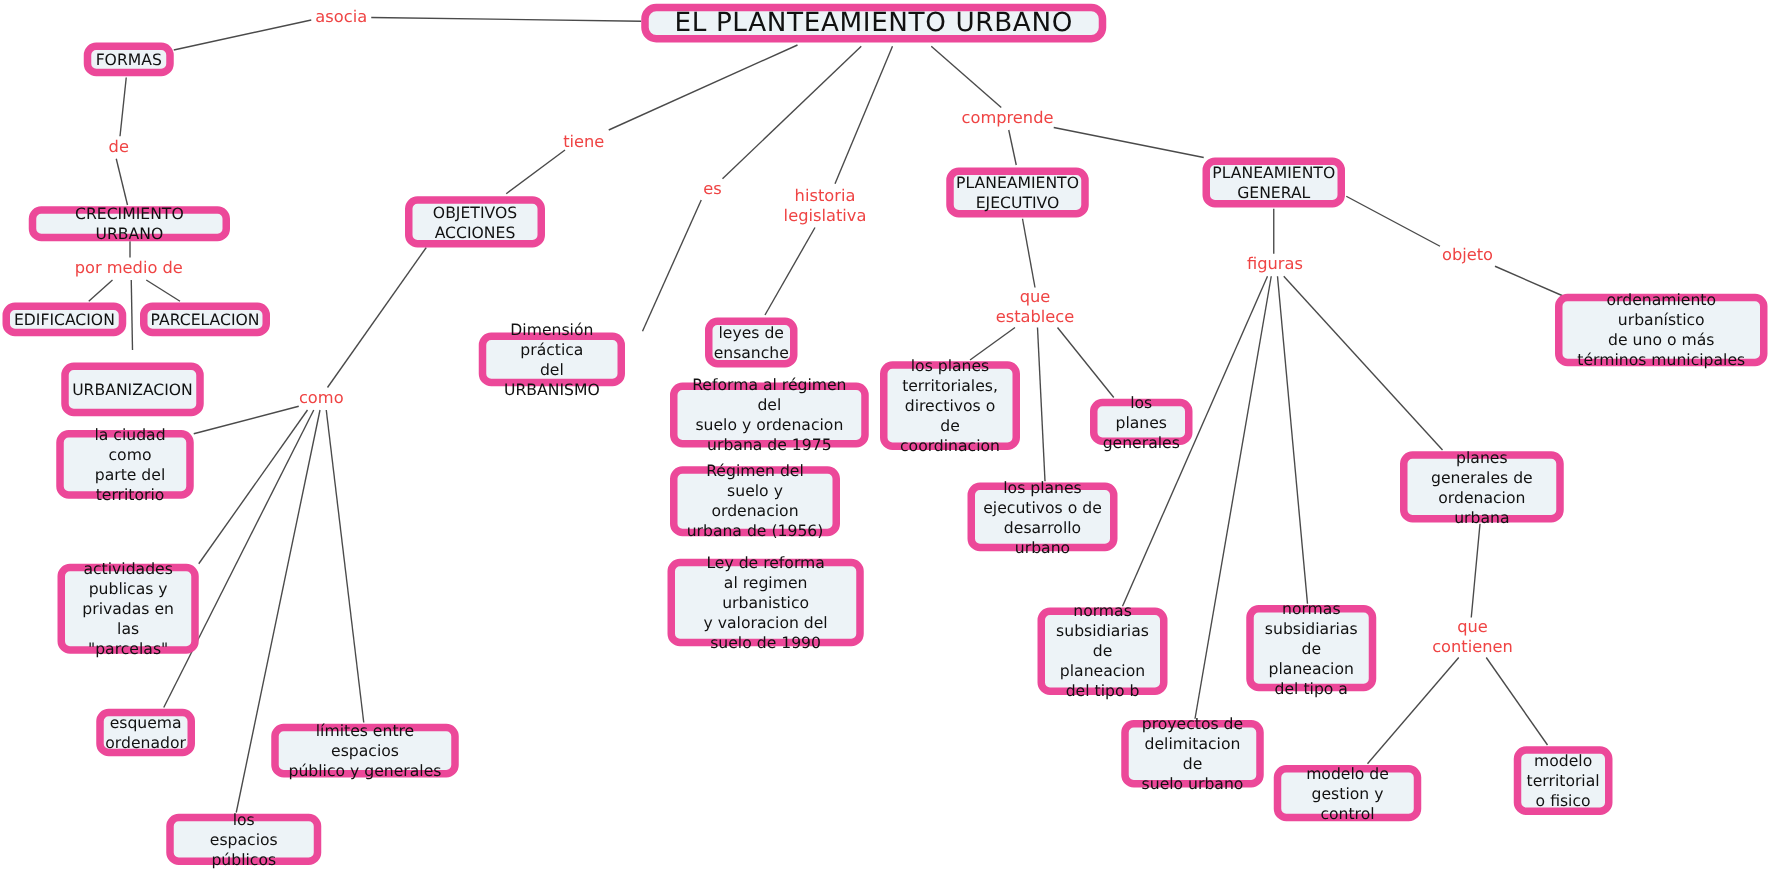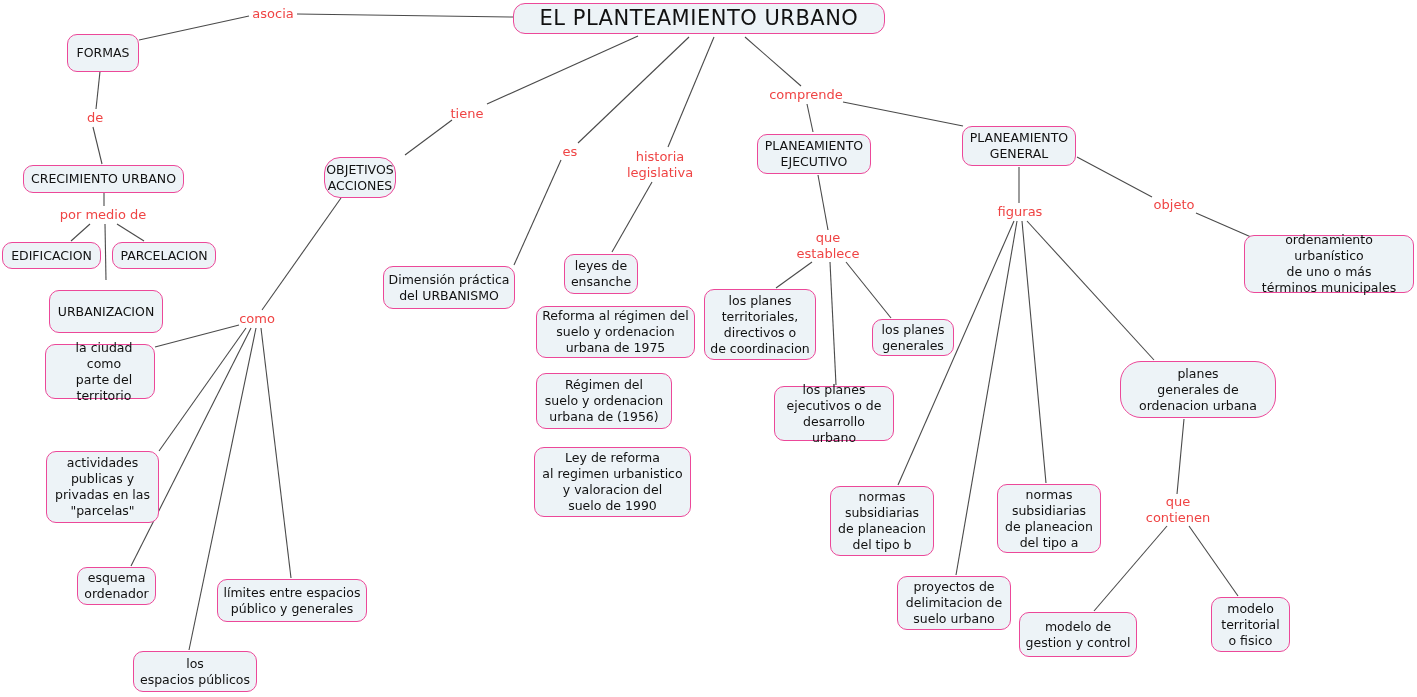--- a/index.html
+++ b/index.html
@@ -19,21 +19,21 @@
     left: 0; top: 0;
     width: 1417px; height: 697px;
   }
   .node {
     position: absolute;
     box-sizing: border-box;
     display: flex;
     align-items: center;
     justify-content: center;
     text-align: center;
-    border: 1px solid #ec4899;
+    border: 6px solid #ec4899;
     border-radius: 10px;
     background: #edf3f7;
     color: #111111;
     font-size: 12.5px;
     line-height: 1.28;
     white-space: pre-line;
     padding: 2px 4px;
   }
   .node.title-node {
     font-size: 21px;
@@ -89,28 +89,28 @@
       <line x1="1189" y1="526" x2="1238" y2="596" stroke="#4a4a4a" stroke-width="1.1"></line>
       <line x1="341" y1="198" x2="262" y2="310" stroke="#4a4a4a" stroke-width="1.1"></line>
       <line x1="239" y1="325" x2="155" y2="347" stroke="#4a4a4a" stroke-width="1.1"></line>
       <line x1="246" y1="328" x2="159" y2="451" stroke="#4a4a4a" stroke-width="1.1"></line>
       <line x1="251" y1="328" x2="131" y2="566" stroke="#4a4a4a" stroke-width="1.1"></line>
       <line x1="256" y1="328" x2="189" y2="650" stroke="#4a4a4a" stroke-width="1.1"></line>
       <line x1="261" y1="328" x2="291" y2="578" stroke="#4a4a4a" stroke-width="1.1"></line>
     </svg>
 
 <div class="node title-node" style="left: 513px; top: 3px; width: 372px; height: 31px;">EL PLANTEAMIENTO URBANO</div>
-    <div class="node" style="left: 67px; top: 34px; width: 72px; height: 38px;">FORMAS</div>
+    <div class="node" style="left: 67px; top: 34px; width: 72px; height: 27px;">FORMAS</div>
     <div class="node" style="left: 23px; top: 165px; width: 161px; height: 28px;">CRECIMIENTO URBANO</div>
     <div class="node" style="left: 2px; top: 242px; width: 99px; height: 27px;">EDIFICACION</div>
     <div class="node" style="left: 112px; top: 242px; width: 104px; height: 27px;">PARCELACION</div>
     <div class="node" style="left: 49px; top: 290px; width: 114px; height: 43px;">URBANIZACION</div>
-    <div class="node" style="left: 324px; top: 157px; width: 72px; height: 41px; border-radius: 16px;">OBJETIVOS
+    <div class="node" style="left: 324px; top: 157px; width: 112px; height: 41px;">OBJETIVOS
 ACCIONES</div>
-    <div class="node" style="left: 383px; top: 266px; width: 132px; height: 43px;">Dimensión práctica
+    <div class="node" style="left: 383px; top: 266px; width: 117px; height: 43px;">Dimensión práctica
 del URBANISMO</div>
     <div class="node" style="left: 564px; top: 254px; width: 74px; height: 40px;">leyes de
 ensanche</div>
     <div class="node" style="left: 536px; top: 306px; width: 159px; height: 52px;">Reforma al régimen del
 suelo y ordenacion
 urbana de 1975</div>
     <div class="node" style="left: 536px; top: 373px; width: 136px; height: 56px;">Régimen del
 suelo y ordenacion
 urbana de (1956)</div>
     <div class="node" style="left: 534px; top: 447px; width: 157px; height: 70px;">Ley de reforma
@@ -126,21 +126,21 @@
 directivos o
 de coordinacion</div>
     <div class="node" style="left: 872px; top: 319px; width: 82px; height: 37px;">los planes
 generales</div>
     <div class="node" style="left: 774px; top: 386px; width: 120px; height: 55px;">los planes
 ejecutivos o de
 desarrollo urbano</div>
     <div class="node" style="left: 1244px; top: 235px; width: 170px; height: 58px;">ordenamiento urbanístico
 de uno o más
 términos municipales</div>
-    <div class="node" style="left: 1120px; top: 361px; width: 156px; height: 57px; border-radius: 21px;">planes
+    <div class="node" style="left: 1120px; top: 361px; width: 131px; height: 57px;">planes
 generales de
 ordenacion urbana</div>
     <div class="node" style="left: 830px; top: 486px; width: 104px; height: 70px;">normas
 subsidiarias
 de planeacion
 del tipo b</div>
     <div class="node" style="left: 997px; top: 484px; width: 104px; height: 69px;">normas
 subsidiarias
 de planeacion
 del tipo a</div>

